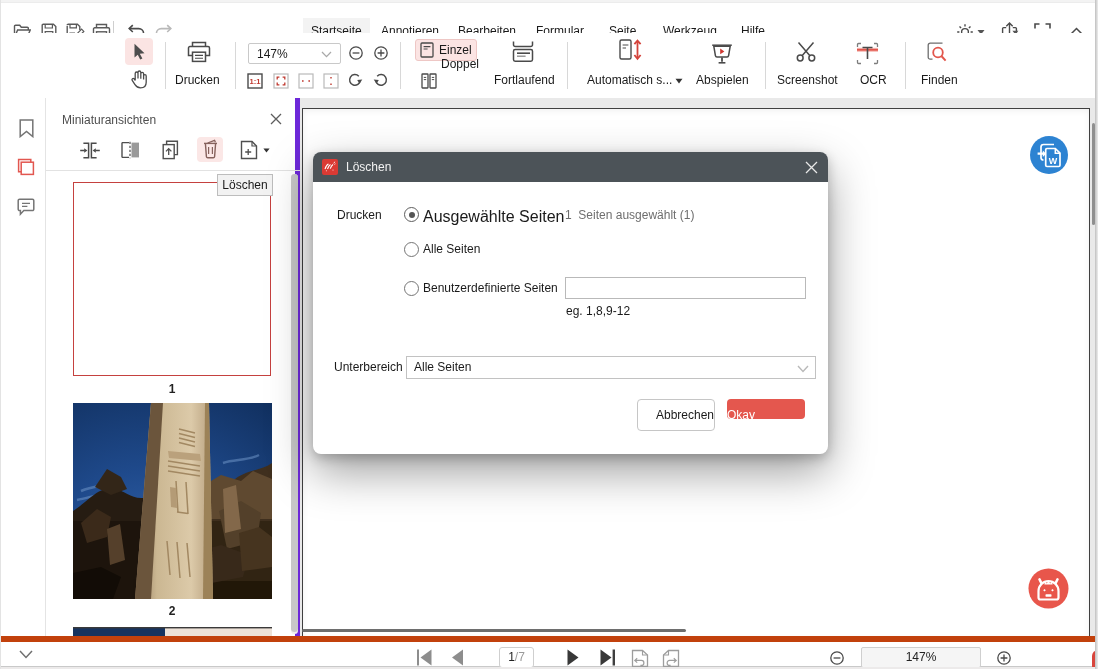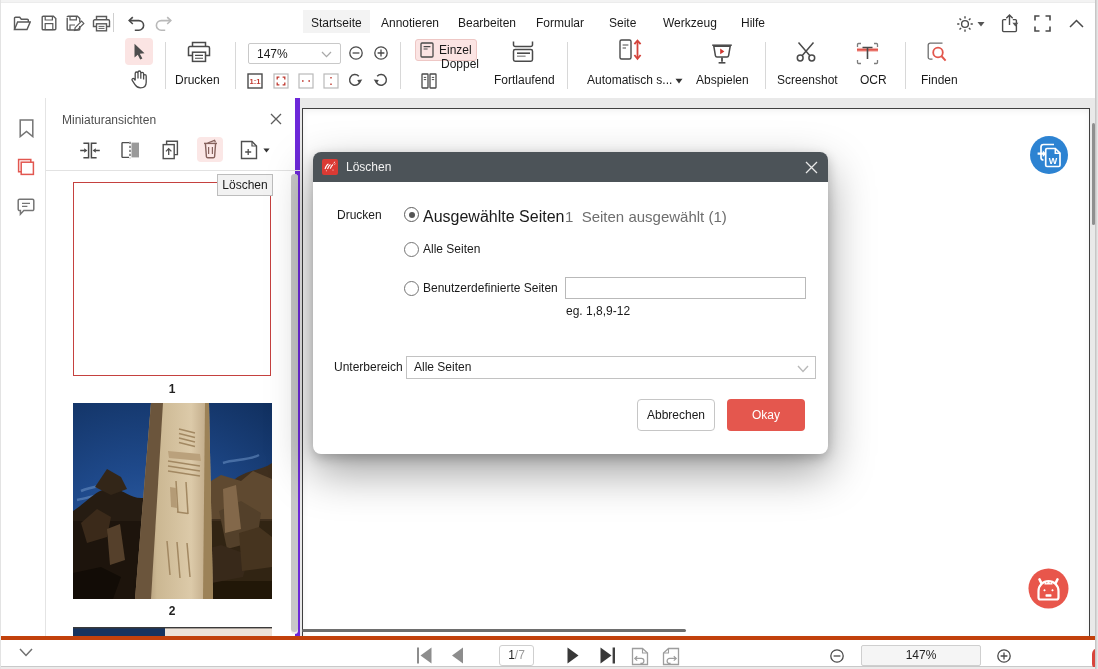--- a/index.html
+++ b/index.html
@@ -2,26 +2,26 @@
 <html><head>
 <meta charset="utf-8">
 <style>
 *{margin:0;padding:0;box-sizing:border-box}
 html,body{width:1098px;height:669px;overflow:hidden}
 body{font-family:"Liberation Sans",sans-serif;background:#fff;position:relative;font-size:12px;color:#1a1a1a}
 .abs{position:absolute}
 svg{display:block}
 
 #frame{position:absolute;left:0;top:0;width:1098px;height:669px;background:#fff}
-#titlebar{position:absolute;left:0;top:6px;width:1098px;height:33px;background:#fff}
+#titlebar{position:absolute;left:0;top:14px;width:1098px;height:33px;background:#fff}
 #toolbar{position:absolute;left:0;top:33px;width:1098px;height:65px;background:#fff}
 #rail{position:absolute;left:0;top:98px;width:46px;height:539px;background:#fff;border-right:1px solid #e4e4e4}
 #panel{position:absolute;left:46px;top:98px;width:254px;height:539px;background:#fff;border-right:5px solid #6d28d9}
 #docarea{position:absolute;left:300px;top:98px;width:798px;height:539px;background:#e9e9e9;overflow:hidden}
-#statusbar{position:absolute;left:0;top:636px;width:1098px;height:31px;background:#fff;border-top:4px solid #c2410c;border-bottom:1px solid #c9c9c9}
+#statusbar{position:absolute;left:0;top:636px;width:1098px;height:31px;background:#fff;border-top:6px solid #c2410c;border-bottom:1px solid #c9c9c9}
 #bottomstrip{position:absolute;left:0;top:667px;width:1098px;height:2px;background:#eceaea}
 .vsep{position:absolute;width:1px;background:#d8d8d8}
 .menuitem{position:absolute;top:6px;height:22px;line-height:22px;font-size:12px;color:#1a1a1a}
 .tlabel{position:absolute;font-size:12px;color:#1a1a1a;white-space:nowrap}
 .pinkbtn{background:#fbe4e3;border-radius:4px}
 </style>
 </head>
 <body>
 <div id="frame">
   <div class="abs" style="left:0;top:0;width:1098px;height:3px;background:#f3f3f3;border-bottom:1px solid #ececec;z-index:60"></div>
@@ -437,30 +437,30 @@
       </div>
       <div class="abs" style="left:33px;top:8px;font-size:12px;color:#f2f2f2">Löschen</div>
       <svg class="abs" style="left:492px;top:9px" width="13" height="13" viewBox="0 0 13 13" stroke="#e8e8e8" stroke-width="1.3">
           <path d="M1 1 L12 12 M12 1 L1 12"></path>
         </svg>
     </div>
     <div class="abs" style="left:24px;top:56px;font-size:12px">Drucken</div>
     <div class="abs" style="left:91px;top:55px;width:15px;height:15px;border:1.5px solid #5e5e5e;border-radius:50%;background:#fff"></div>
     <div class="abs" style="left:95.5px;top:59.5px;width:6px;height:6px;background:#555;border-radius:50%"></div>
     <div class="abs" style="left:110px;top:56px;font-size:16px">Ausgewählte Seiten</div>
-    <div class="abs" style="left:252px;top:56px;font-size:15px;color:#6e6e6e">1&nbsp;&nbsp;Seiten ausgewählt (1)</div>
+    <div class="abs" style="left:252px;top:56px;font-size:12px;color:#6e6e6e">1&nbsp;&nbsp;Seiten ausgewählt (1)</div>
     <div class="abs" style="left:91px;top:89.5px;width:15px;height:15px;border:1.5px solid #757575;border-radius:50%;background:#fff"></div>
     <div class="abs" style="left:110px;top:90px;font-size:12px">Alle Seiten</div>
     <div class="abs" style="left:91px;top:128.5px;width:15px;height:15px;border:1.5px solid #757575;border-radius:50%;background:#fff"></div>
     <div class="abs" style="left:110px;top:129px;font-size:12px">Benutzerdefinierte Seiten</div>
     <div class="abs" style="left:252px;top:125px;width:241px;height:22px;border:1px solid #b9b9b9;background:#fff"></div>
     <div class="abs" style="left:253px;top:152px;font-size:12px">eg. 1,8,9-12</div>
     <div class="abs" style="left:21px;top:208px;font-size:12px">Unterbereich</div>
     <div class="abs" style="left:93px;top:204px;width:410px;height:23px;border:1px solid #c2c2c2;background:#fff">
       <div class="abs" style="left:7px;top:3px;font-size:12px">Alle Seiten</div>
       <svg class="abs" style="left:390px;top:8px" width="12" height="8" viewBox="0 0 12 8" fill="none" stroke="#b9b9b9" stroke-width="1.4">
           <path d="M1 1 L6 6.4 L11 1"></path>
         </svg>
     </div>
-    <div class="abs" style="left:324px;top:247px;width:78px;height:32px;border:1px solid #c6c6c6;border-radius:4px;background:#fff;font-size:12px;text-align:center;line-height:30px">Abbrechen</div>
-    <div class="abs" style="left:414px;top:247px;width:78px;height:32px;border-radius:4px;background:#e4574e;font-size:12px;text-align:center;line-height:32px;color:#fff">Okay</div>
+    <div class="abs" style="left:324px;top:247px;width:78px;height:32px;border:1px solid #c6c6c6;border-radius:4px;background:#fff;font-size:12px;text-align:right;line-height:30px">Abbrechen</div>
+    <div class="abs" style="left:414px;top:247px;width:78px;height:20px;border-radius:4px;background:#e4574e;font-size:12px;line-height:32px;color:#fff">Okay</div>
   </div>
 </div>
 
 </body></html>

